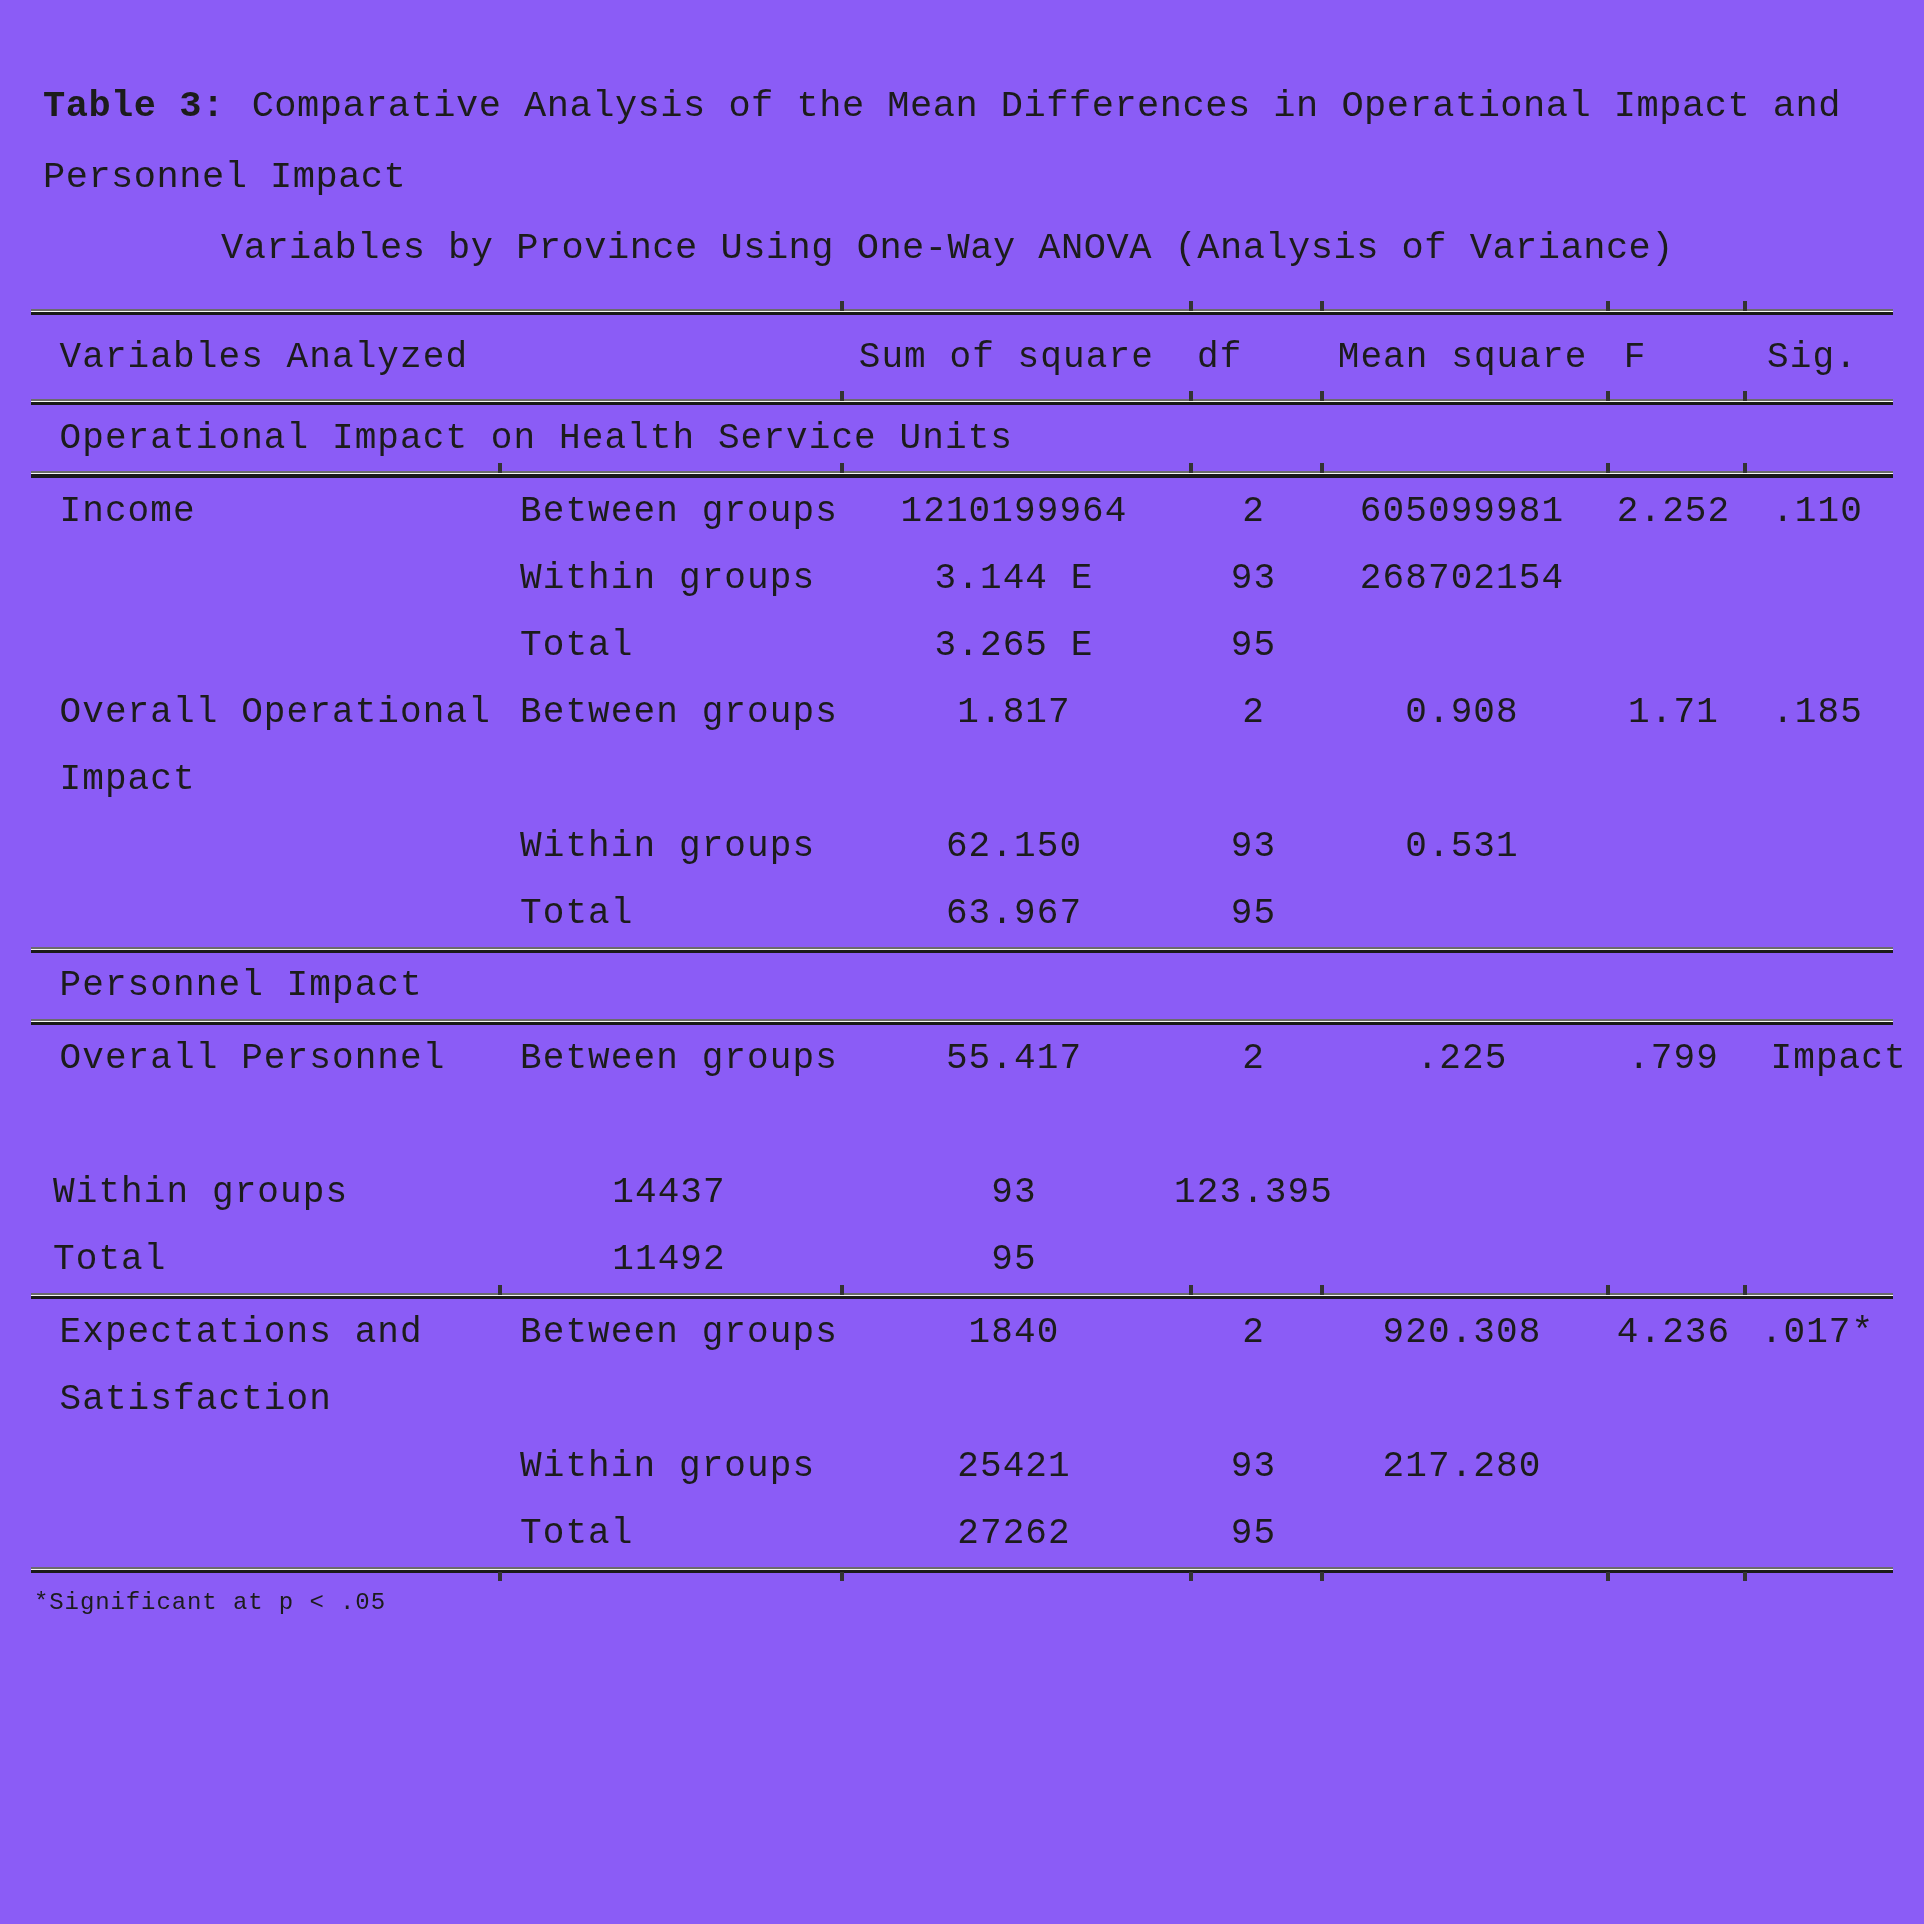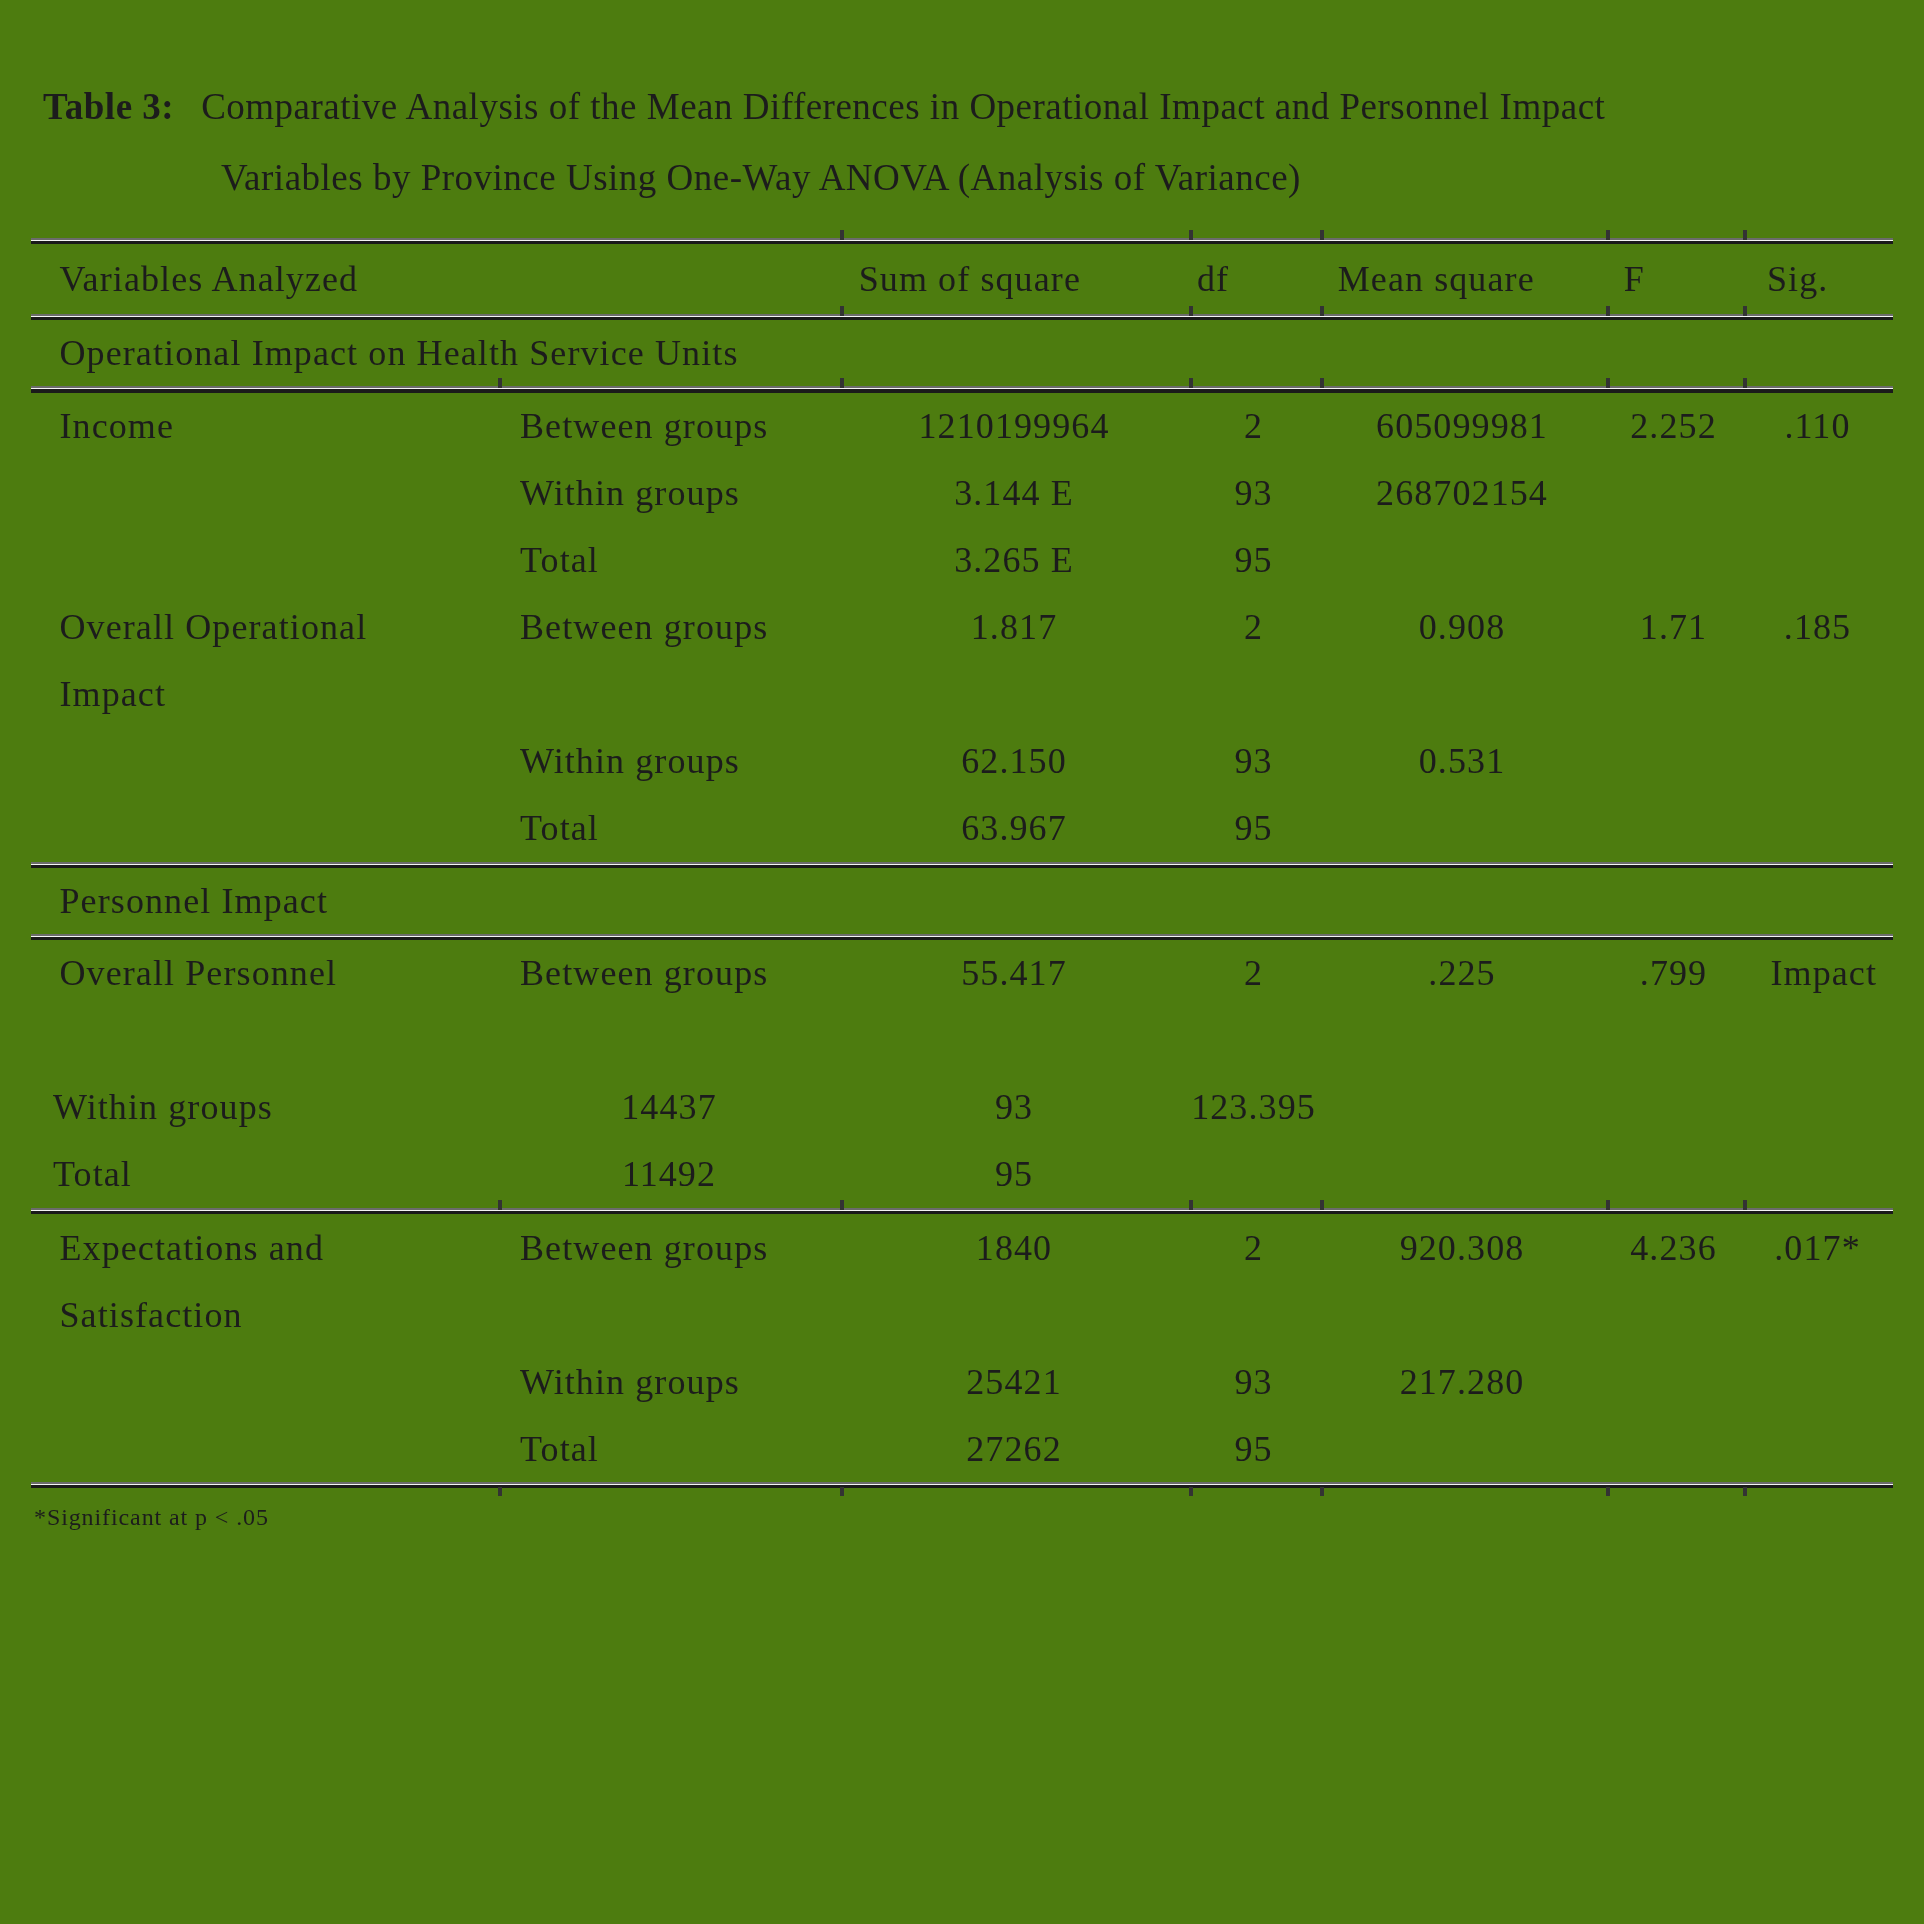--- a/index.html
+++ b/index.html
@@ -1,18 +1,18 @@
 <!DOCTYPE html>
 <html style="font-size:14.3px"><head>
 <meta charset="utf-8">
 <style>
   html,body{margin:0;padding:0;background:#e8e8e8;}
   .page{
-    width:1925px;height:1925px;background:#4d7c0f;position:relative;
-    font-family:Liberation Serif, serif;color:#1c1c1c;overflow:hidden;
+    width:1925px;height:1925px;background:#8b5cf6;position:relative;
+    font-family:Liberation Mono, monospace;color:#1c1c1c;overflow:hidden;
   }
   
   .title{margin:71px 36px 0 43px;font-size:37px;line-height:71px;letter-spacing:0.5px;}
   .title .prefix{font-weight:bold;margin-right:27px;}
   .title .line2{margin-left:178px;}
   
   .tbl{
     margin:25px 0 0 31px;width:1862px;display:grid;
     grid-template-columns:467px 342px 348px 131px 286px 137px 151px;
   }
@@ -21,21 +21,21 @@
     background:linear-gradient(to bottom,#6b6b6b 0,#6b6b6b 1.8px,#f4f4f4 1.8px,#f4f4f4 2.7px,#1a1a1a 2.7px,#1a1a1a 6.2px);
   }
   .tick{position:absolute;width:3.6px;height:9.8px;background:#333;}
   .tick.above{bottom:4.5px;}
   .tick.below{top:4.5px;}
   .cell,.header-cell,.section-row{
     font-size:36px;letter-spacing:1.1px;display:flex;align-items:center;
     white-space:nowrap;overflow:visible;
   }
   .cell{height:67px;}
-  .header-cell{height:70px;}
+  .header-cell{height:84px;}
   .section-row{grid-column:1 / -1;height:66px;padding-left:28.5px;}
   .c0{padding-left:28.5px;}
   .c1{padding-left:22px;}
   .c2,.c3,.c4,.c5,.c6{justify-content:center;}
   .h-var{grid-column:1 / span 2;padding-left:28.5px;}
   .h-sum{padding-left:18.7px;}
   .h-df{padding-left:9px;}
   .h-mean{padding-left:18.7px;}
   .h-f{padding-left:18.7px;}
   .h-sig{padding-left:25px;}

